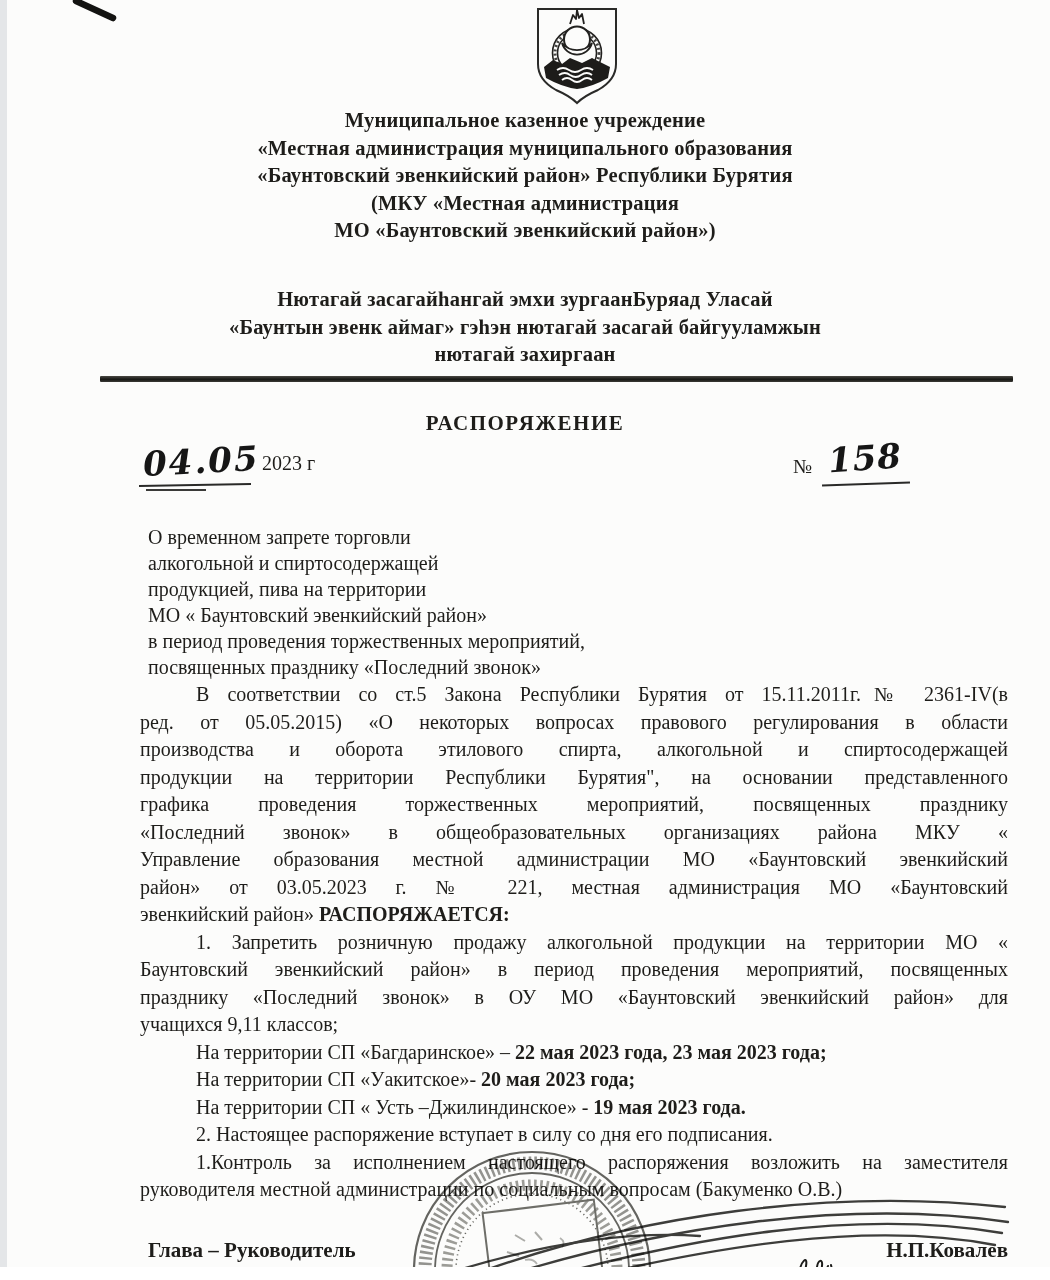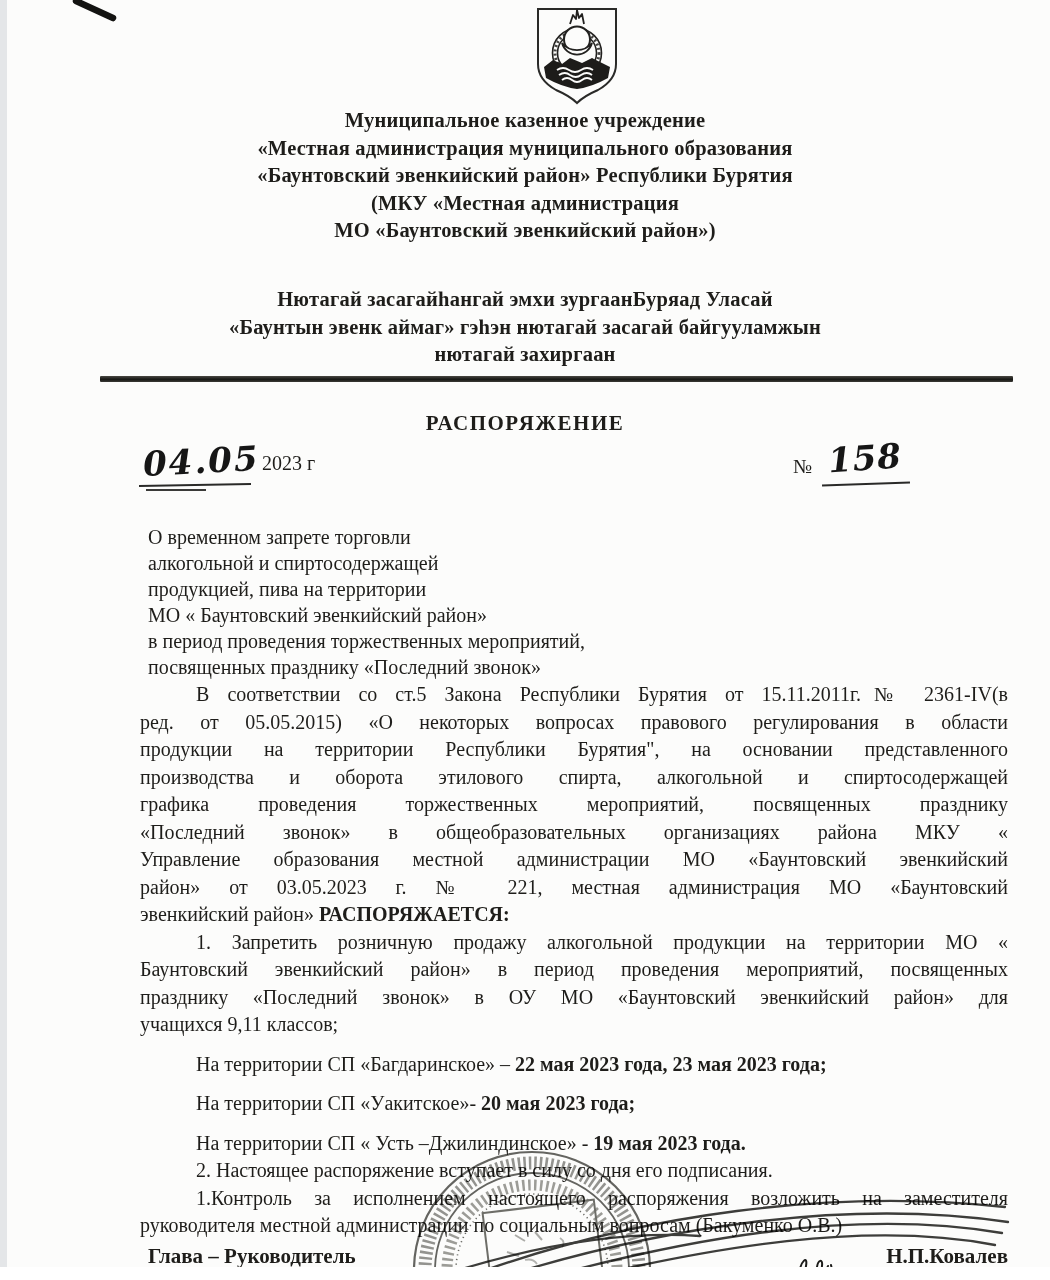--- a/index.html
+++ b/index.html
@@ -37,25 +37,25 @@
   .hand-num-underline { left:822px; top:483px; width:88px; height:2px; background:#2a2a28; transform:rotate(-2deg); }
   .place { top:482px; left:0; width:100%; text-align:center; font-size:20px; }
   
   .subject { left:148px; top:524px; font-weight:normal; font-size:20px; line-height:26px; }
   
   .body { left:140px; top:681px; width:868px; font-size:20px; line-height:27.5px; }
   .just > div { text-align:justify; text-align-last:justify; }
   .first-indent > div:first-child { text-indent:56px; }
   .plain { text-align:left; }
   .ind { text-indent:56px; }
-  .sched-row { padding-left:56px;margin-top:12px; }
+  .sched-row { padding-left:56px; }
   b { font-weight:bold; }
   
   .sig-row { left:148px; top:1238px; width:860px; display:flex; justify-content:space-between;
-    font-weight:bold; font-size:21px;margin-top:6px; }
+    font-weight:bold; font-size:21px; }
   .stamp, .sig-strokes, .initials { mix-blend-mode:multiply; }
 </style>
 </head>
 <body>
 
 <div class="page">
 
   <div class="scan-edge"></div>
 
   <svg class="abs" style="left:70px; top:0;" width="60" height="26">
@@ -109,22 +109,22 @@
       <div>продукцией, пива на территории</div>
       <div>МО « Баунтовский эвенкийский район»</div>
       <div>в период проведения торжественных мероприятий,</div>
       <div>посвященных празднику «Последний звонок»</div>
     </div>
 
   <div class="abs body">
     <div class="just first-indent">
         <div>В соответствии со ст.5 Закона Республики Бурятия от 15.11.2011г.№ 2361-IV(в</div>
         <div>ред. от 05.05.2015) «О некоторых вопросах правового регулирования в области</div>
+        <div>производства и оборота этилового спирта, алкогольной и спиртосодержащей</div>
         <div>продукции на территории Республики Бурятия", на основании представленного</div>
-        <div>производства и оборота этилового спирта, алкогольной и спиртосодержащей</div>
         <div>графика проведения торжественных мероприятий, посвященных празднику</div>
         <div>«Последний звонок» в общеобразовательных организациях района МКУ «</div>
         <div>Управление образования местной администрации МО «Баунтовский эвенкийский</div>
         <div>район» от 03.05.2023 г. № 221, местная администрация МО «Баунтовский</div>
       </div>
     <div class="plain"><span>эвенкийский район» </span><b>РАСПОРЯЖАЕТСЯ:</b></div>
 
     <div class="just first-indent">
         <div>1. Запретить розничную продажу алкогольной продукции на территории МО «</div>
         <div>Баунтовский эвенкийский район» в период проведения мероприятий, посвященных</div>

